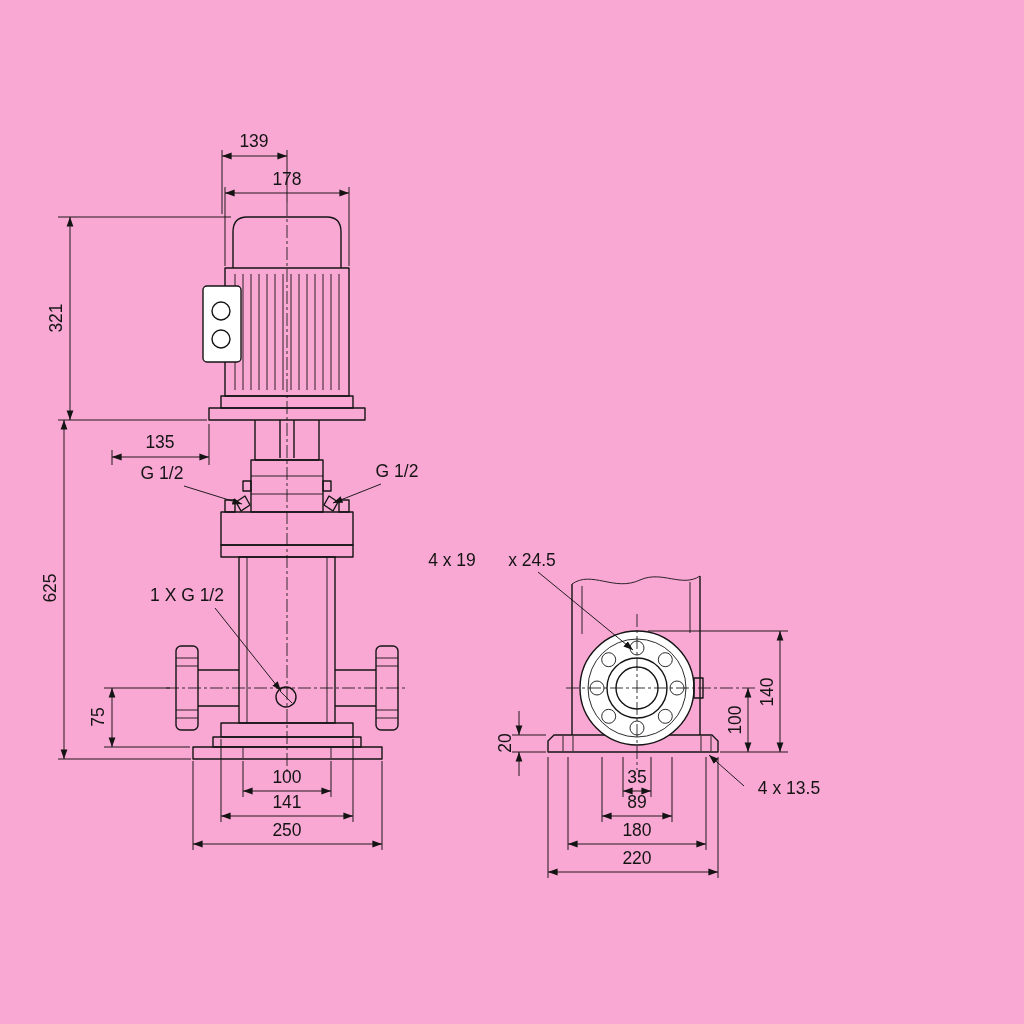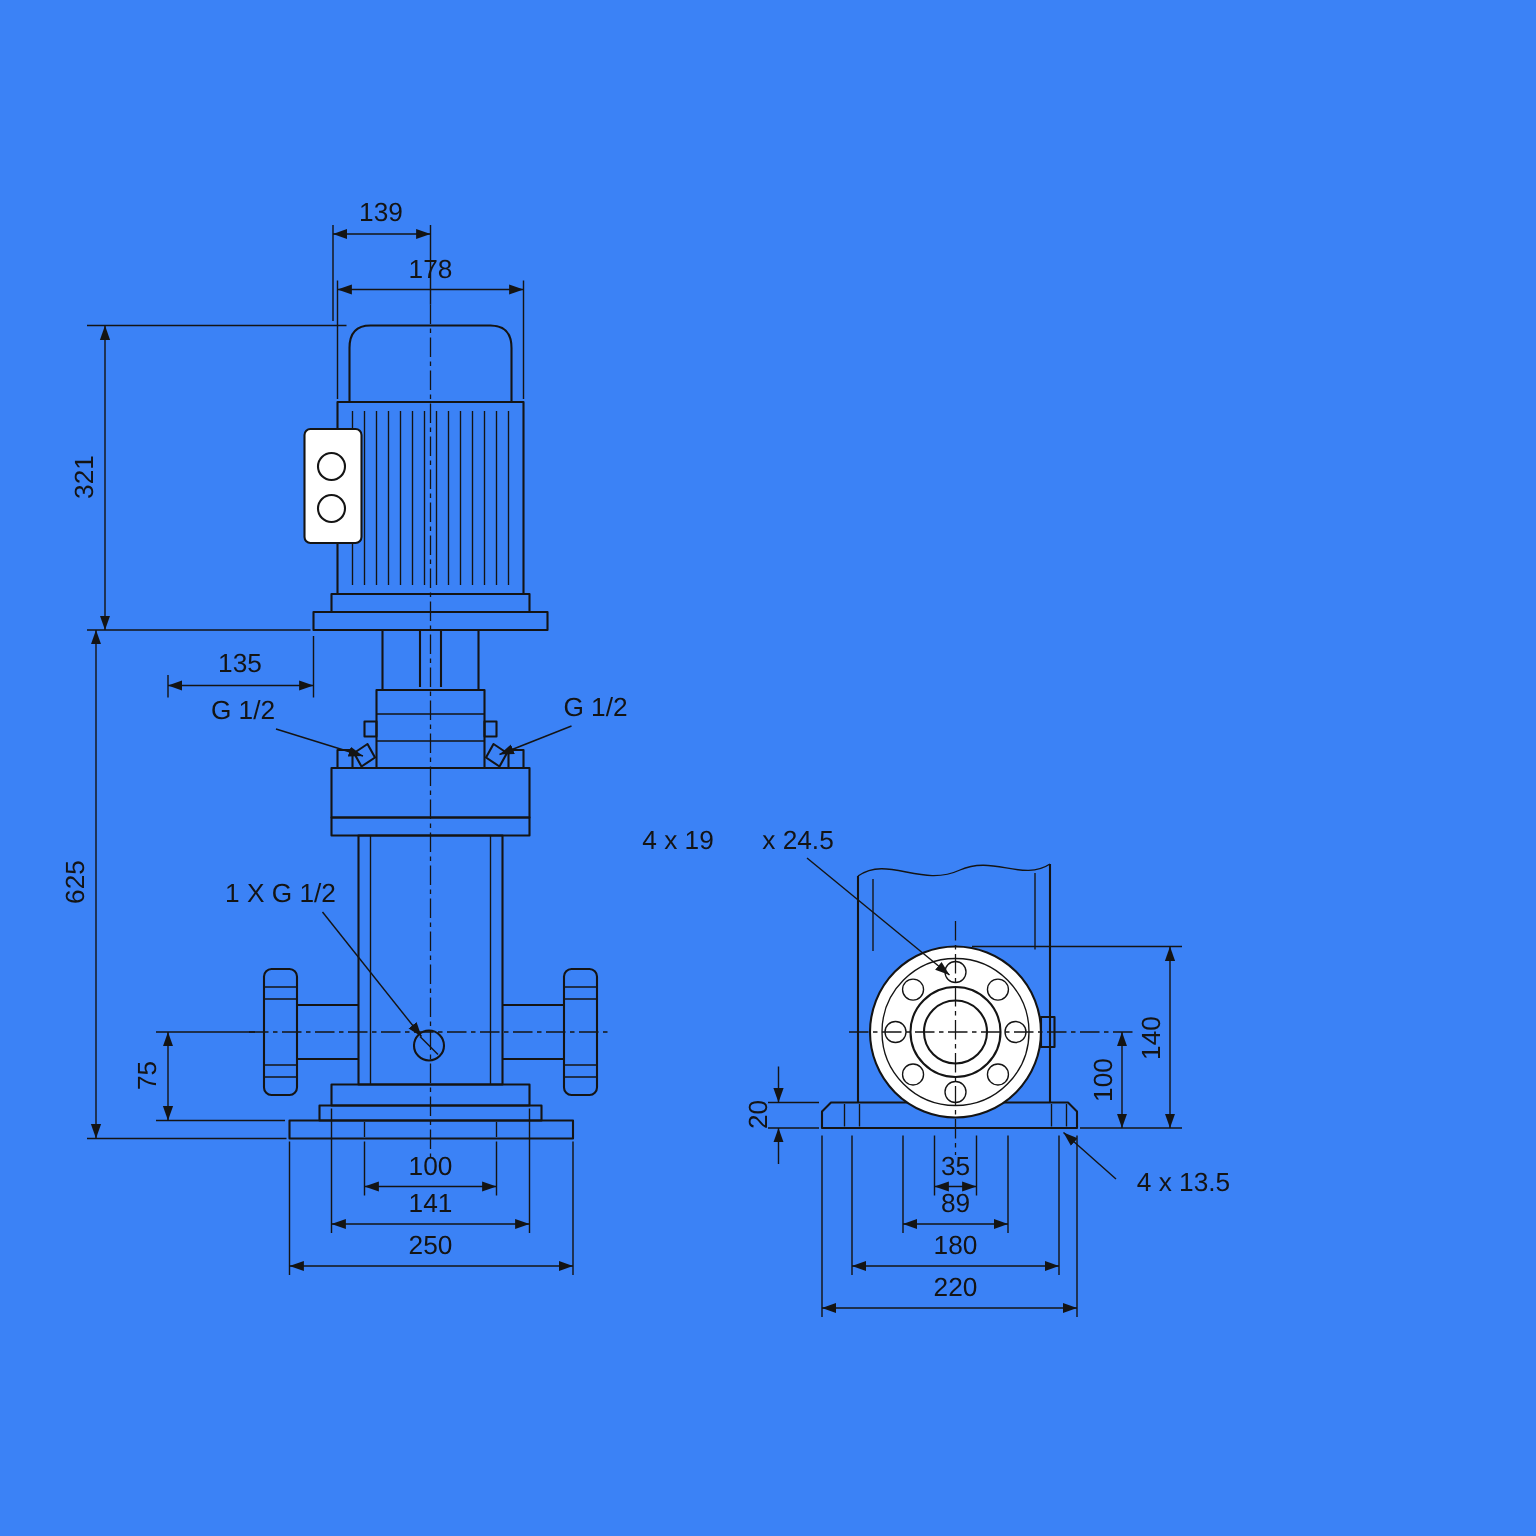--- a/index.html
+++ b/index.html
@@ -1,16 +1,16 @@
 <!DOCTYPE html>
 <html><head>
 <meta charset="utf-8">
 <style>
   html,body{margin:0;padding:0;background:#ffffff;}
-  .page{width:1024px;height:1024px;background:#3b82f6;position:relative;overflow:hidden;}
+  .page{width:1024px;height:1024px;background:#f9a8d4;position:relative;overflow:hidden;}
   svg{display:block;}
   g.obj > *{stroke:#141414;fill:none;stroke-width:1.4;stroke-linejoin:round;stroke-linecap:butt;}
   g.obj > .thin{stroke-width:.9;}
   g.obj > .w{fill:#ffffff;}
   .ext,.dim,.ldr{stroke:#141414;fill:none;stroke-width:.95;}
   .cl{stroke:#141414;fill:none;stroke-width:.85;stroke-dasharray:13 3 3 3;}
   text.lbl{font-family:"Liberation Sans",sans-serif;font-size:17.5px;fill:#141414;}
 </style>
 </head>
 <body>

